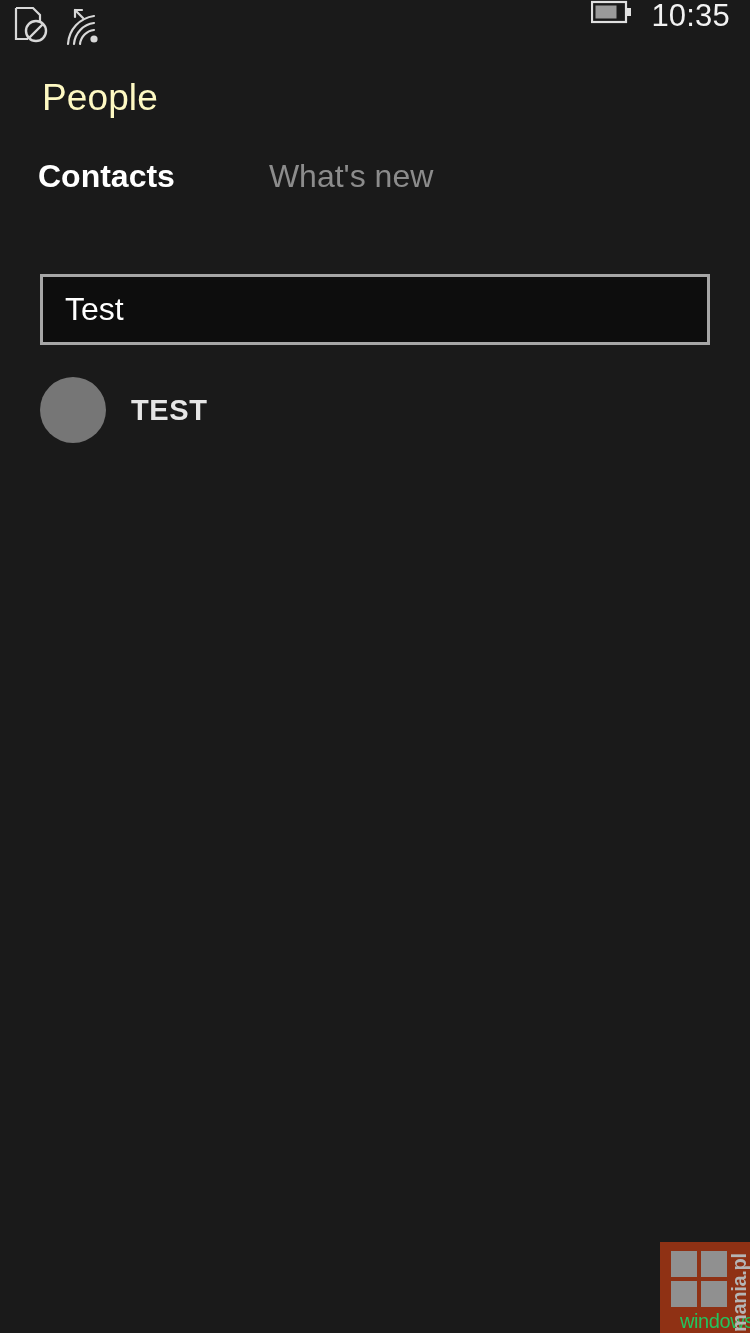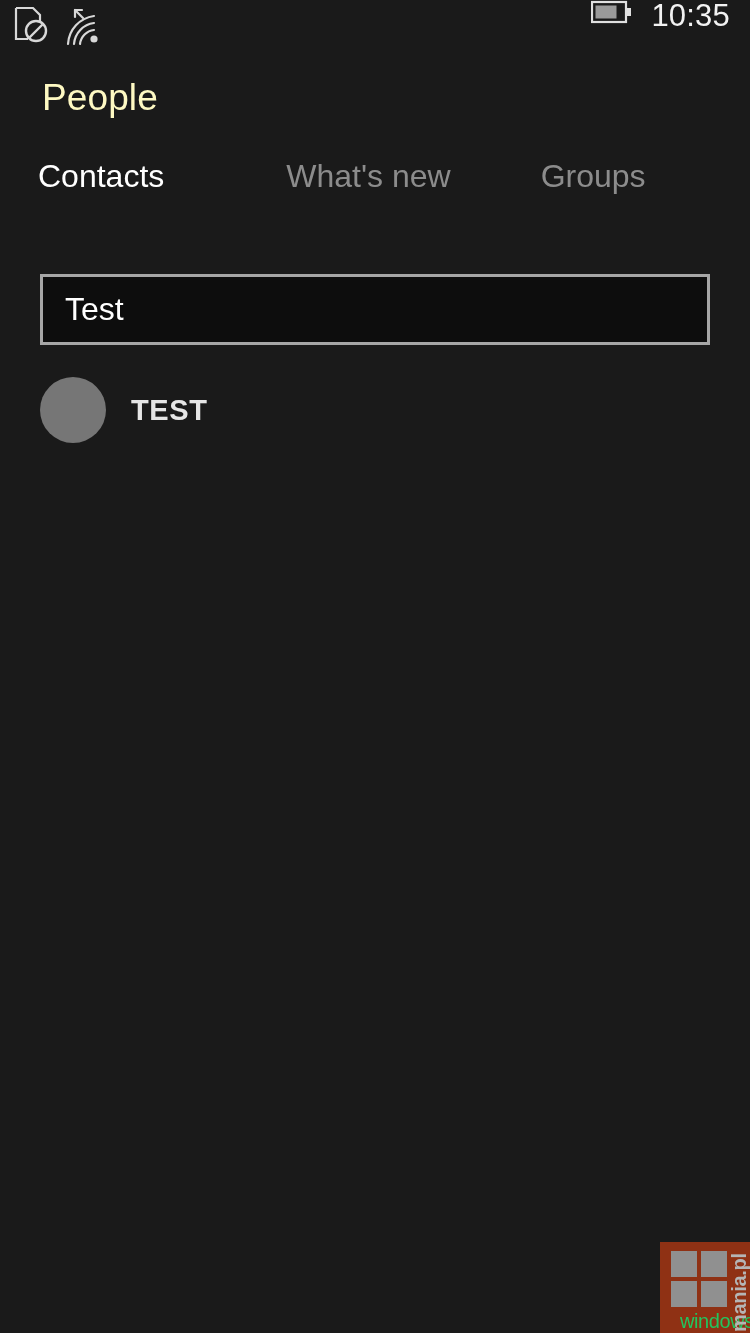--- a/index.html
+++ b/index.html
@@ -58,22 +58,22 @@
     gap:0;
   }
   .pivot-tab {
     font-size:32px;
     line-height:1.25;
     white-space:nowrap;
     cursor:pointer;
   }
   .pivot-tab.active {
     color:#ffffff;
-    font-weight:normal;
-    margin-right:82px;
+    font-weight:bold;
+    margin-right:54px;
   }
   .pivot-tab.inactive {
     color:#8c8c8c;
     font-weight:400;
     margin-right:50px;
     margin-left:40px;
   }
   .pivot-tab.inactive:last-child { margin-right:0; }
 
   
@@ -214,21 +214,20 @@
       <span class="status-time">10:35</span>
     </div>
 
   </div>
 
   <div class="page-title">People</div>
 
   <div class="pivot">
     <div class="pivot-tab active">Contacts</div>
     <div class="pivot-tab inactive">What's new</div>
-    <div class="pivot-tab inactive">Groups</div>
   </div>
 
   <div class="search-wrap">
     <input class="search-input" type="text" value="Test" style="">
   </div>
 
   <div class="contact-list">
     <div class="contact-row">
       <div class="avatar"></div>
       <div class="contact-name">TEST</div>

